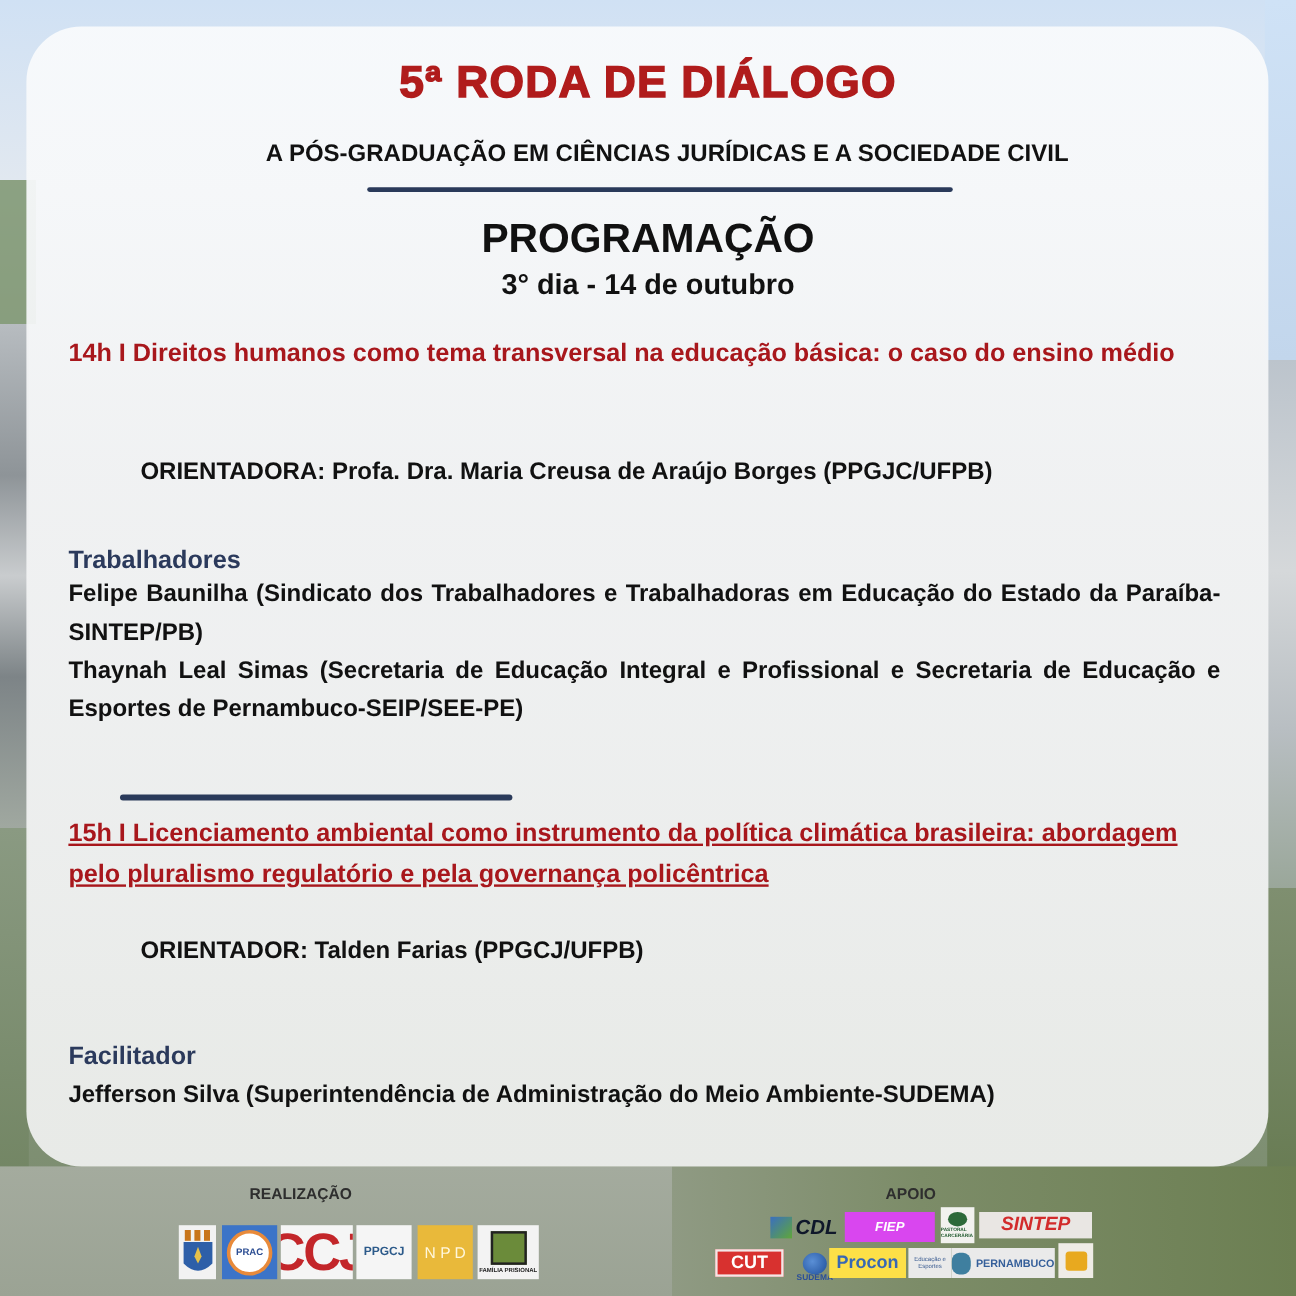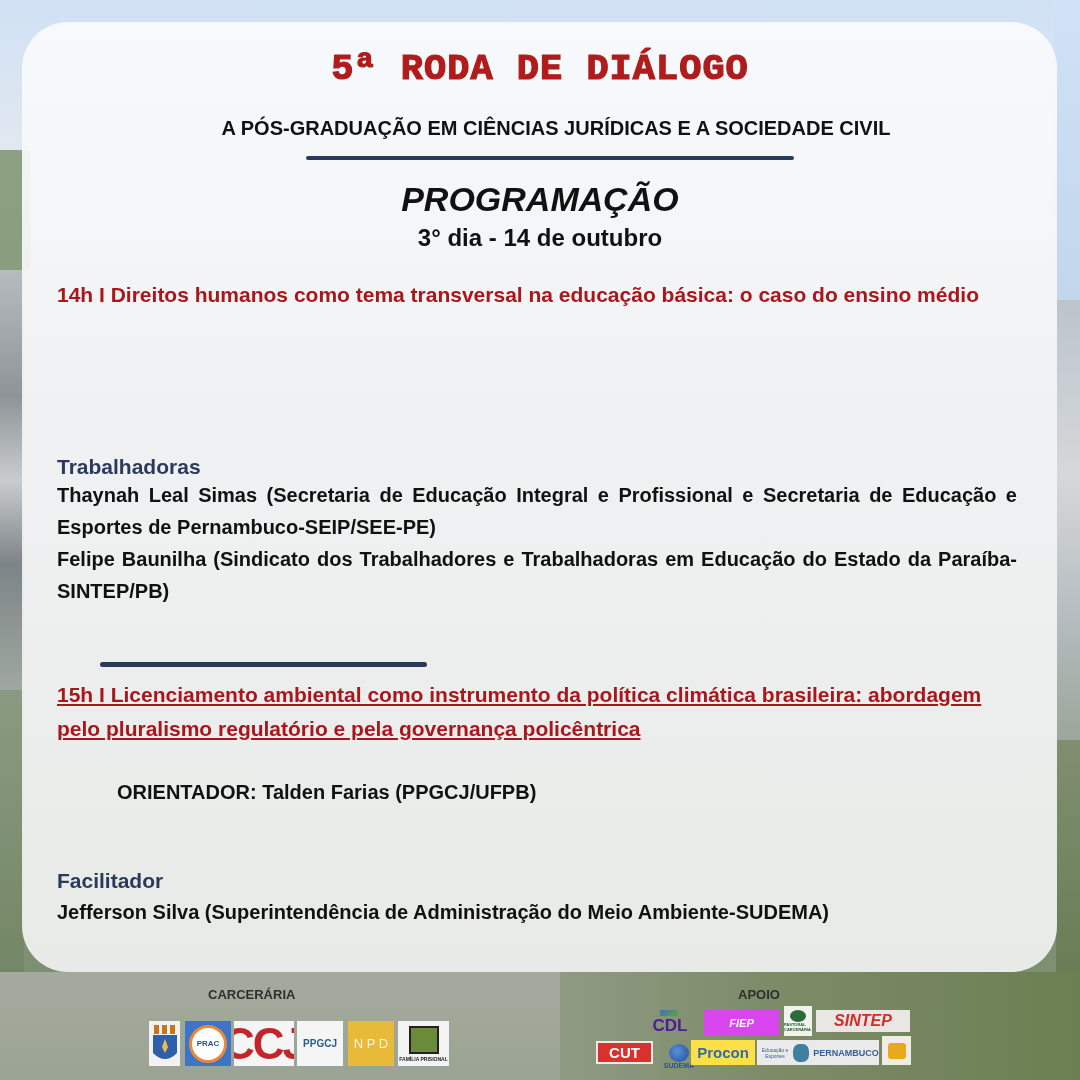--- a/index.html
+++ b/index.html
@@ -51,37 +51,37 @@
   
   .card {
     position: absolute; left: 22px; top: 22px; width: 1035px; height: 950px;
     border-radius: 46px;
     background: linear-gradient(180deg, rgba(248,250,252,0.96) 0%, rgba(243,244,245,0.93) 40%, rgba(240,241,240,0.93) 100%);
   }
 
   .title {
     position: absolute; left: 0; width: 1080px; top: 48px;
     text-align: center;
-    font-family: Liberation Mono, monospace;
+    font-family: Liberation Sans, sans-serif;
     font-weight: 900; font-size: 37px; letter-spacing: 1px;
     color: #b01c1c;
     -webkit-text-stroke: 1.2px #b01c1c;
   }
   .subtitle {
     position: absolute; left: 0; width: 1112px; top: 117px;
     text-align: center;
     font-weight: bold; font-size: 20px; color: #111;
   }
   .divider-top {
     position: absolute; left: 306px; top: 156px; width: 488px; height: 4px;
     background: #2a3a5a; border-radius: 2px;
   }
   .prog-title {
     position: absolute; left: 0; width: 1080px; top: 180px; text-align: center;
-    font-weight: bold; font-size: 34px; color: #111; font-style: italic;
+    font-weight: bold; font-size: 34px; color: #111;
   }
   .prog-date {
     position: absolute; left: 0; width: 1080px; top: 224px; text-align: center;
     font-weight: bold; font-size: 24px; color: #111;
   }
 
   .session-title {
     position: absolute; left: 57px; width: 960px;
     font-weight: bold; font-size: 21px; line-height: 34px; color: #a8171c;
     text-align: justify;
@@ -130,39 +130,40 @@
 <div class="card"></div>
 
 <div class="title">5ª RODA DE DIÁLOGO</div>
 <div class="subtitle">A PÓS-GRADUAÇÃO EM CIÊNCIAS JURÍDICAS E A SOCIEDADE CIVIL</div>
 <div class="divider-top"></div>
 <div class="prog-title">PROGRAMAÇÃO</div>
 <div class="prog-date">3° dia - 14 de outubro</div>
 
 <div class="session-title" style="top:278px;">14h I Direitos humanos como tema transversal na educação básica: o caso do ensino médio</div>
 <div class="people" style="top:381px;">
-</div>
-<div class="fac-label" style="top:455px;">Trabalhadoras</div>
+  <div>ORIENTADORA: Profa. Dra. Maria Creusa de Araújo Borges (PPGJC/UFPB)</div>
+</div>
+<div class="fac-label" style="top:455px;">Trabalhadores</div>
 <div class="fac-list" style="top:479px;">
+  <div>Felipe Baunilha (Sindicato dos Trabalhadores e Trabalhadoras em Educação do Estado da Paraíba-SINTEP/PB)</div>
   <div>Thaynah Leal Simas (Secretaria de Educação Integral e Profissional e Secretaria de Educação e Esportes de Pernambuco-SEIP/SEE-PE)</div>
-  <div>Felipe Baunilha (Sindicato dos Trabalhadores e Trabalhadoras em Educação do Estado da Paraíba-SINTEP/PB)</div>
 </div>
 
 <div class="divider-mid"></div>
 
 <div class="session-title" style="top:678px; text-align:left;text-decoration:underline;">15h I  Licenciamento ambiental como instrumento da política climática brasileira: abordagem pelo pluralismo regulatório e pela governança policêntrica</div>
 <div class="people" style="top:778px;">
   <div style="line-height:28px;">ORIENTADOR: Talden Farias (PPGCJ/UFPB)</div>
 </div>
 <div class="fac-label" style="top:869px;">Facilitador</div>
 <div class="fac-list" style="top:896px; text-align:left;">
   <div>Jefferson Silva (Superintendência de Administração do Meio Ambiente-SUDEMA)</div>
 </div>
 
-<div class="footer-label" style="left:208px;">CARCERÁRIA</div>
+<div class="footer-label" style="left:208px;">REALIZAÇÃO</div>
 <div class="footer-label" style="left:738px;">APOIO</div>
 
 <div class="logo" style="left:149px; top:1021px; width:31px; height:45px; background:#f2f2f2;">
   <svg width="28" height="42" viewBox="0 0 28 42">
     <rect x="3" y="2" width="5" height="9" fill="#c8751a"></rect>
       <rect x="11" y="2" width="5" height="9" fill="#c8751a"></rect>
       <rect x="19" y="2" width="5" height="9" fill="#c8751a"></rect>
     <path d="M2 12 H26 V30 Q14 42 2 30 Z" fill="#2e5fa8"></path>
     <path d="M14 16 L17 24 L14 30 L11 24 Z" fill="#e6c14a"></path>
   </svg>
@@ -171,21 +172,21 @@
   <div style="width:38px;height:38px;border-radius:50%;background:#fff;border:3px solid #e88a3a;display:flex;align-items:center;justify-content:center;font-size:8px;color:#2d4e93;">PRAC</div>
 </div>
 <div class="logo" style="left:234px; top:1021px; width:60px; height:45px; background:#f5f5f5; color:#c3262a; font-size:44px; letter-spacing:-2px;">CCJ</div>
 <div class="logo" style="left:297px; top:1021px; width:46px; height:45px; background:#f5f5f5; color:#2c5a8a; font-size:10px;">PPGCJ</div>
 <div class="logo" style="left:348px; top:1021px; width:46px; height:45px; background:#e9b93a; color:#fff7dc; font-size:13px; font-weight:normal;">N P D</div>
 <div class="logo" style="left:398px; top:1021px; width:51px; height:45px; background:#f3f3f3; flex-direction:column;">
   <div style="width:30px;height:28px;background:#6b8b3a;border:2px solid #222;"></div>
   <div style="font-size:5px;color:#222;margin-top:2px;">FAMÍLIA PRISIONAL</div>
 </div>
 
-<div class="logo" style="left:640px; top:1010px; width:60px; height:26px; color:#4c1d95; font-size:17px; flex-direction:column;">
+<div class="logo" style="left:640px; top:1010px; width:60px; height:26px; color:#0f172a; font-size:17px; font-style:italic;">
   <span style="display:inline-block;width:18px;height:18px;background:linear-gradient(135deg,#3a6fc0,#5fa63a);margin-right:3px;"></span>
   <span>CDL</span>
 </div>
 <div class="logo" style="left:704px; top:1010px; width:75px; height:25px; background:#d946ef; color:#fff; font-size:11px; font-style:italic;">FIEP</div>
 <div class="logo" style="left:784px; top:1006px; width:28px; height:30px; background:#f2f2ef; color:#1f5a2e; font-size:4px; flex-direction:column;">
   <div style="width:16px;height:12px;border-radius:50%;background:#2d6a3a;"></div>
   <div>PASTORAL CARCERÁRIA</div>
 </div>
 <div class="logo" style="left:816px; top:1010px; width:94px; height:22px; background:#e9e6e3; color:#d22b2b; font-size:16px; font-style:italic;">SINTEP</div>
 

